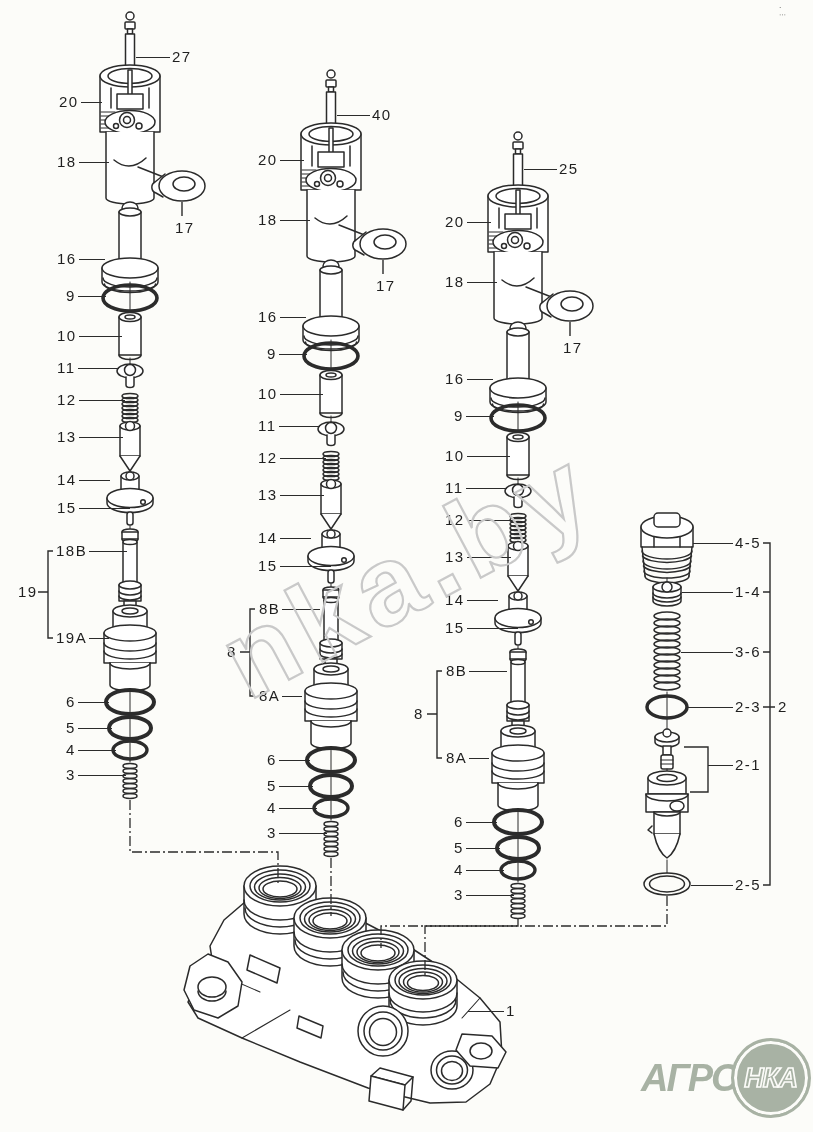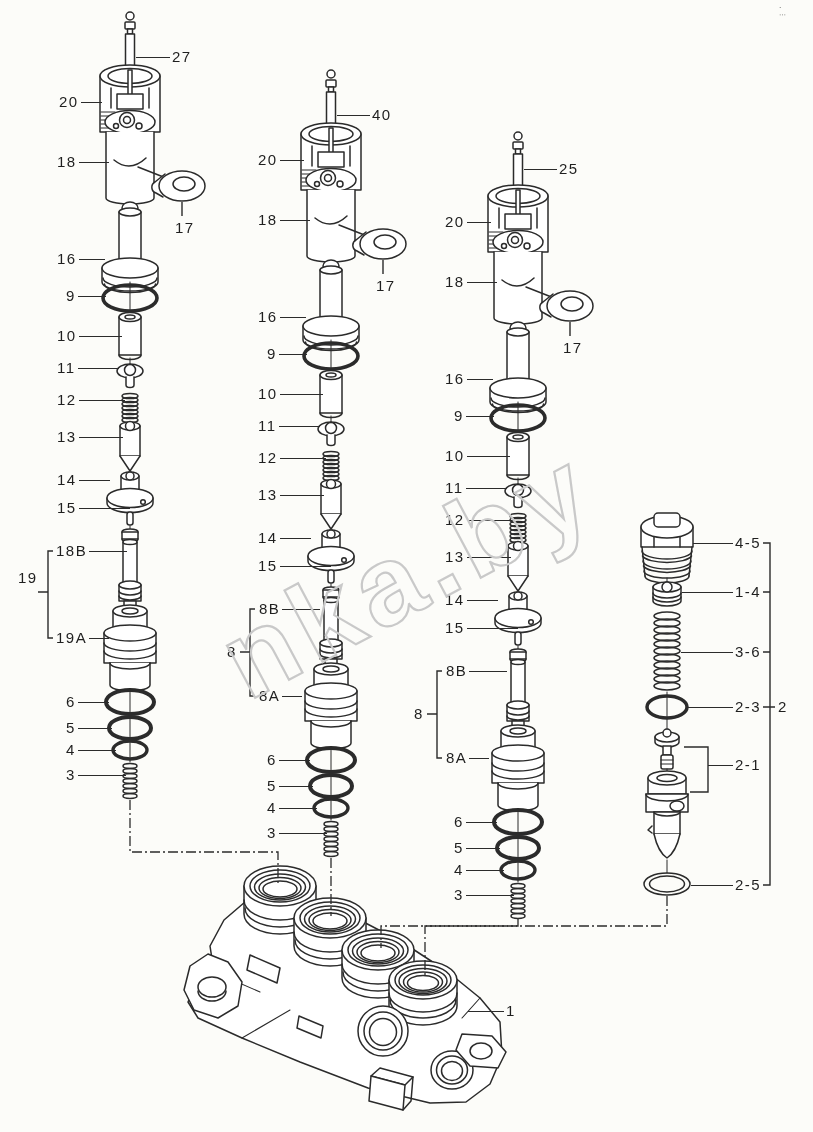--- a/index.html
+++ b/index.html
@@ -339,21 +339,21 @@
       <span class="ln" style="width:31px"></span>
     </div>
 <div class="co" style="left:55px;top:499px">
       <span class="t">15</span>
       <span class="ln" style="width:51px"></span>
     </div>
 <div class="co" style="left:54px;top:542px">
       <span class="t">18B</span>
       <span class="ln" style="width:38px"></span>
     </div>
-<div class="co" style="left:16px;top:569px">
+<div class="co" style="left:16px;top:583px">
       <span class="t">19</span>
     </div>
 <div class="co" style="left:54px;top:629px">
       <span class="t">19A</span>
       <span class="ln" style="width:20px"></span>
     </div>
 <div class="co" style="left:64px;top:693px">
       <span class="t">6</span>
       <span class="ln" style="width:31px"></span>
     </div>
@@ -550,14 +550,20 @@
 
 <div class="co" style="left:468px;top:1002px">
       <span class="ln" style="width:36px"></span>
       <span class="t">1</span>
     </div>
 
 <div class="wm">nka.by</div>
 
 <div class="corner">· ⋯</div>
 
-
+<div class="logo">
+  <span class="txt">АГРО</span>
+  <span class="circ">
+    <span class="in">НКА</span>
+  </span>
 </div>
 
+</div>
+
 </body></html>

